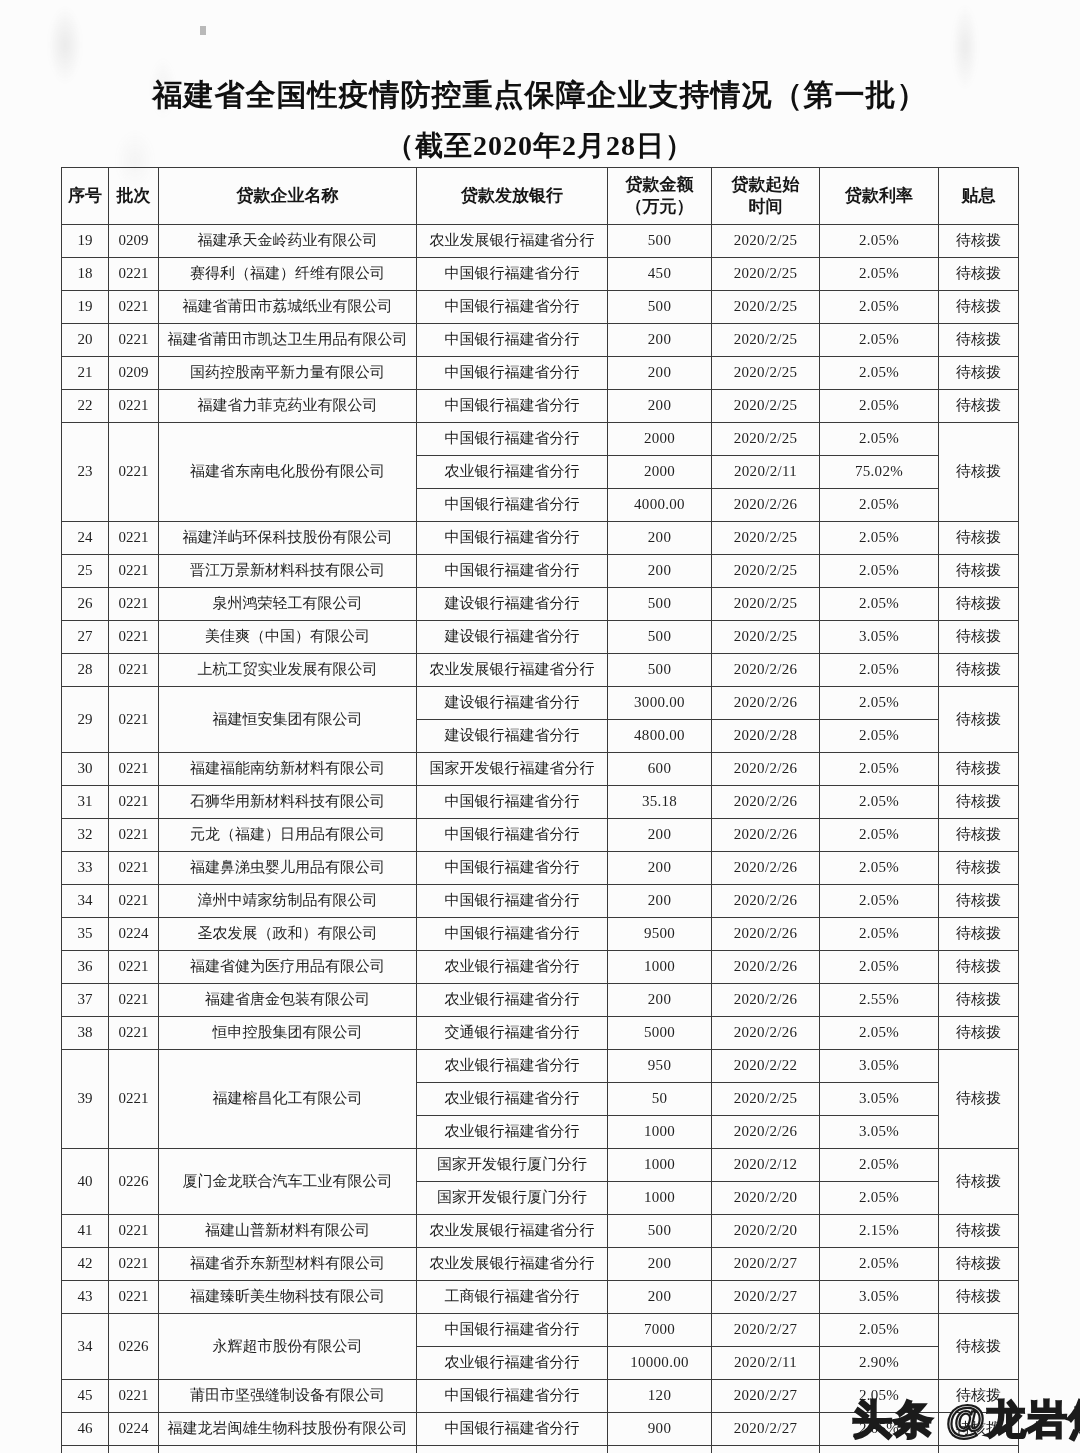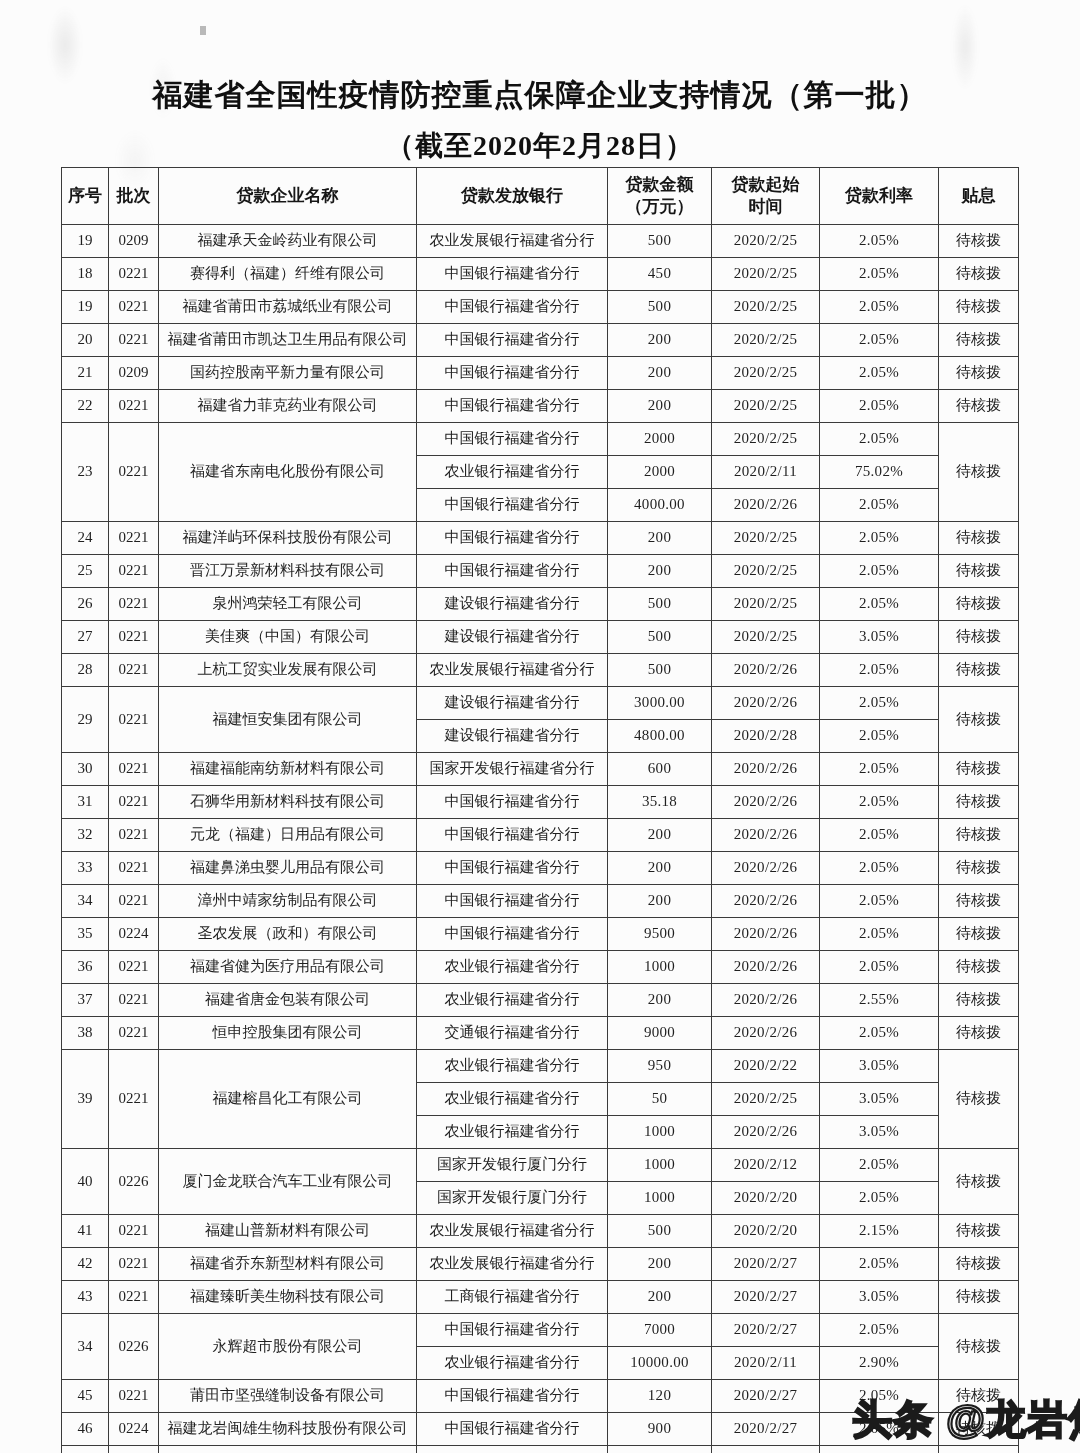--- a/index.html
+++ b/index.html
@@ -325,21 +325,21 @@
           <td class="cell-amount">200</td>
           <td class="cell-date">2020/2/26</td>
           <td class="cell-rate">2.55%</td>
           <td class="cell-subsidy">待核拨</td>
         </tr>
         <tr>
           <td class="cell-serial">38</td>
           <td class="cell-batch">0221</td>
           <td class="cell-company">恒申控股集团有限公司</td>
           <td class="cell-bank">交通银行福建省分行</td>
-          <td class="cell-amount">9000</td>
+          <td class="cell-amount">5000</td>
           <td class="cell-date">2020/2/26</td>
           <td class="cell-rate">2.05%</td>
           <td class="cell-subsidy">待核拨</td>
         </tr>
         <tr>
           <td class="cell-serial" rowspan="3">39</td>
           <td class="cell-batch" rowspan="3">0221</td>
           <td class="cell-company" rowspan="3">福建榕昌化工有限公司</td>
           <td class="cell-bank">农业银行福建省分行</td>
           <td class="cell-amount">950</td>

